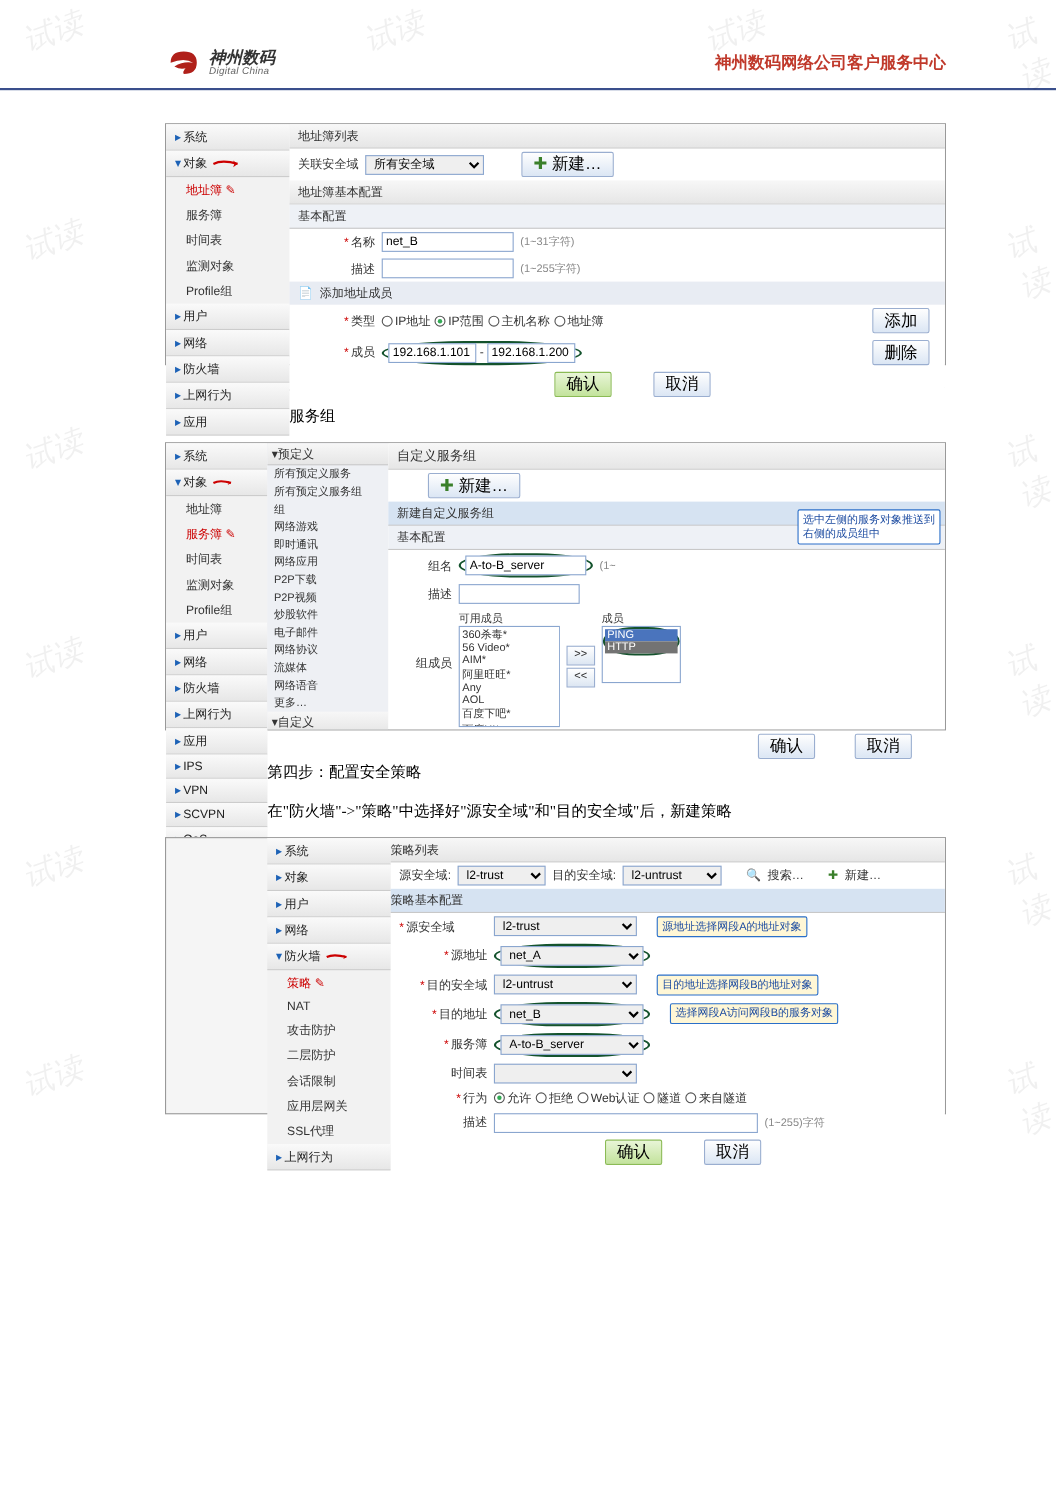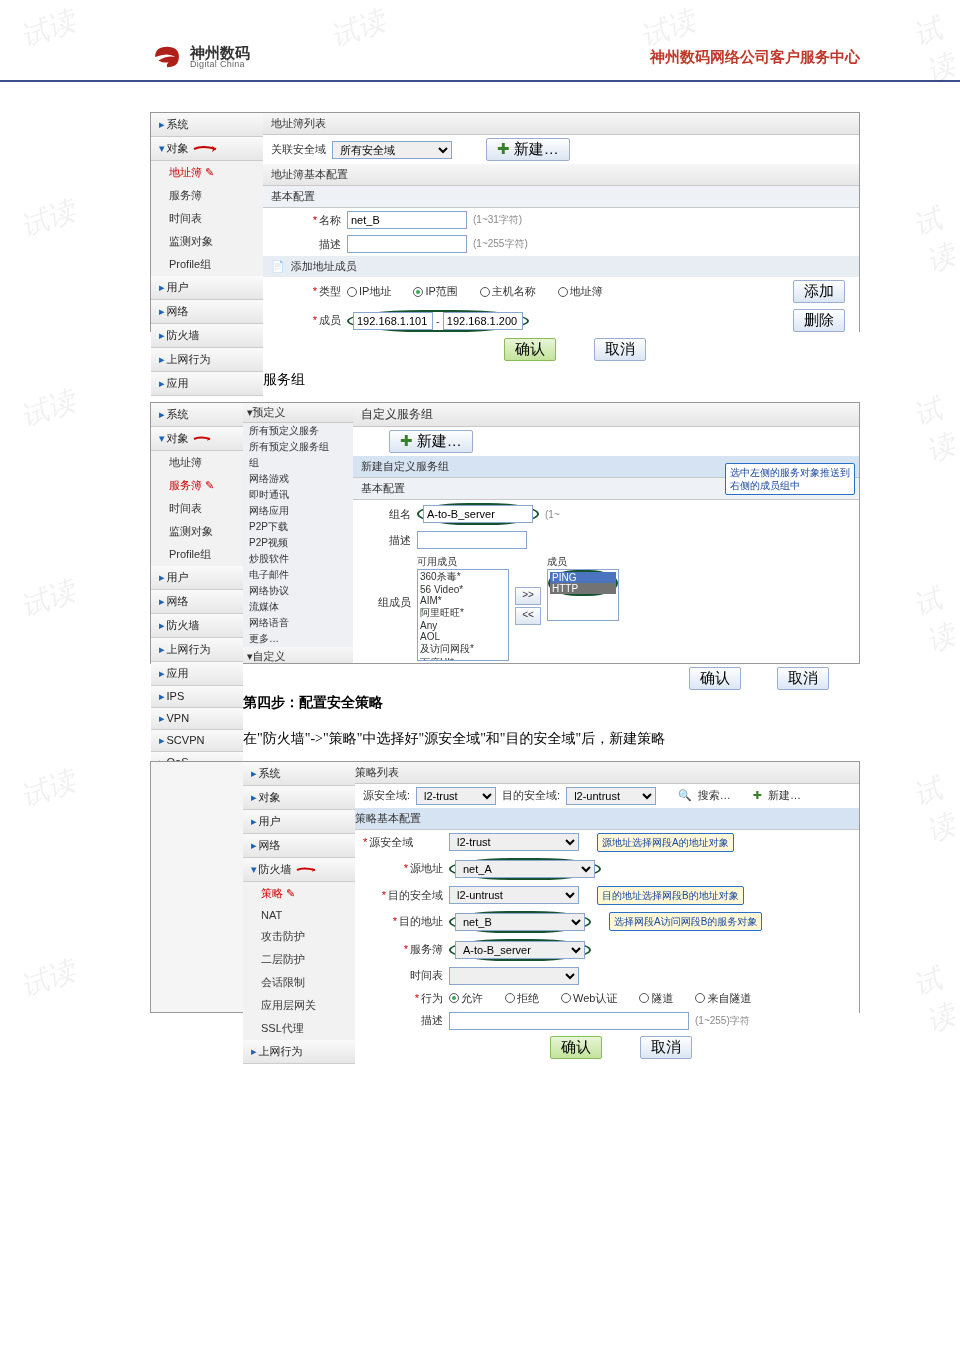--- a/index.html
+++ b/index.html
@@ -2,21 +2,21 @@
 <html><head>
 <meta charset="utf-8">
 <style>
   body { margin:0; background:#fff; font-family:"Microsoft YaHei","SimSun",sans-serif; font-size:12px; color:#333; }
   .page { width:960px; margin:0 auto; padding:40px 0 60px 0; box-sizing:border-box; position:relative; }
   .watermark { position:absolute; pointer-events:none; inset:0; overflow:hidden; }
   .watermark span { position:absolute; color:rgba(0,0,0,0.06); font-size:28px; transform:rotate(-20deg); font-style:italic; }
   .header { display:flex; align-items:center; justify-content:space-between; padding:0 100px 6px 150px; border-bottom:2px solid #3a4f8c; }
   .logo { display:flex; align-items:center; gap:6px; }
   .logo svg { width:34px; height:34px; }
-  .logo-text { line-height:1; }
+  .logo-text { line-height:1;font-style:italic; }
   .logo-cn { font-weight:bold; font-size:15px; color:#333; }
   .logo-en { font-size:9px; color:#666; letter-spacing:0.3px; }
   .header-title { color:#c0392b; font-weight:bold; font-size:15px; }
   .content { padding:30px 100px 0 150px; }
   .panel { border:1px solid #999; background:#f5f5f5; position:relative; }
   .sidebar { width:112px; float:left; background:#f2f2f2; }
   .sidebar .item { padding:4px 8px; border-bottom:1px solid #ccc; background:linear-gradient(#fafafa,#e7e7e7); font-size:11px; color:#222; cursor:default; }
   .sidebar .leaf { padding:4px 8px 4px 18px; font-size:11px; color:#333; }
   .sidebar .leaf.sel { color:#c00; }
   .sidebar .arrow { color:#1d62b6; margin-right:2px; }
@@ -27,27 +27,27 @@
   .req::before { content:"*"; color:#c00; margin-right:2px; }
   input.txt,select.sel { font-size:11px; border:1px solid #8aa6cf; padding:1px 3px; height:18px; box-sizing:border-box; }
   .btn { font-size:15px; border:1px solid #9aaed0; background:linear-gradient(#fefefe,#dbe6f4); padding:1px 10px; border-radius:2px; cursor:pointer;margin-left:28px; }
   .btn.green { background:linear-gradient(#e8f5d7,#c3e39c); border-color:#8bbb55; }
   .hint { color:#888; font-size:10px; }
   .oval { border:2px solid #14532d; border-radius:50%/60%; padding:0 4px; display:inline-block; }
   .red-arrow { display:inline-block; }
   .red-arrow svg { vertical-align:middle; }
   .clearfix::after { content:""; display:block; clear:both; }
   .body-text { font-size:14px; line-height:1.8; margin:10px 0; color:#000; font-family:"SimSun",serif; }
-  .body-text.bold { font-weight:bold; }
+  .body-text.bold { font-weight:normal; }
   .list-box { border:1px solid #8aa6cf; height:90px; width:90px; overflow:auto; font-size:10px; background:#fff; }
   .list-box div { padding:0 2px; white-space:nowrap; }
   .mini-btn { width:24px; height:16px; font-size:10px; border:1px solid #9aaed0; background:linear-gradient(#fff,#dce6f2); margin:2px 0; display:block; text-align:center; line-height:14px; }
   .tip-callout { position:absolute; border:1px solid #2a6fc9; background:#fff7d6; font-size:10px; color:#1b4aa0; padding:2px 4px; border-radius:2px; line-height:1.3; }
   .pagenum { text-align:center; font-size:12px; color:#222; margin-top:50px; }
-  ul.radio-row { list-style:none; padding:0; margin:0; display:flex; gap:22px; align-items:center; }
+  ul.radio-row { list-style:none; padding:0; margin:0; display:flex; gap:4px; align-items:center; }
   ul.radio-row li { display:flex; align-items:center; gap:2px; font-size:11px; }
   .circle { display:inline-block; width:10px; height:10px; border:1px solid #555; border-radius:50%; box-sizing:border-box; position:relative; }
   .circle.sel::after { content:""; position:absolute; inset:2px; background:#3a5; border-radius:50%; }
   .pencil { color:#c00; }
 </style>
 </head>
 <body>
 
 <div class="page">
   <div class="watermark">
@@ -103,21 +103,21 @@
         <div class="item"><span class="arrow">▸</span><span>用户</span></div>
         <div class="item"><span class="arrow">▸</span><span>网络</span></div>
         <div class="item"><span class="arrow">▸</span><span>防火墙</span></div>
         <div class="item"><span class="arrow">▸</span><span>上网行为</span></div>
         <div class="item"><span class="arrow">▸</span><span>应用</span></div>
       </div>
       <div class="main">
         <div class="bar">地址簿列表</div>
         <div class="row">
           <span class="lbl">关联安全域</span>
-          <select class="sel" style="width:120px"><option>所有安全域</option></select>
+          <select class="sel" style="width:108px"><option>所有安全域</option></select>
           <button class="btn"><span style="color:#3a7f2a">✚</span> <span>新建…</span></button>
         </div>
         <div class="bar">地址簿基本配置</div>
         <div class="bar" style="background:#eef1f6">基本配置</div>
         <div class="row">
           <span class="lbl req" style="width:70px;text-align:right">名称</span>
           <input class="txt" style="width: 120px;" value="net_B">
           <span class="hint">(1~31字符)</span>
         </div>
         <div class="row">
@@ -235,21 +235,21 @@
           <span class="lbl" style="width:50px;text-align:right;margin-top:40px">组成员</span>
           <div>
             <div class="lbl" style="font-size:10px">可用成员</div>
             <div class="list-box">
               <div>360杀毒*</div>
                 <div>56 Video*</div>
                 <div>AIM*</div>
               <div>阿里旺旺*</div>
                 <div>Any</div>
                 <div>AOL</div>
-              <div>及访问网段*</div>
+              <div>百度下吧*</div>
                 <div>百度HI*</div>
 
             </div>
           </div>
           <div style="margin-top:30px">
             <span class="mini-btn">&gt;&gt;</span>
             <span class="mini-btn">&lt;&lt;</span>
           </div>
           <div style="position:relative">
             <div class="lbl" style="font-size:10px">成员</div>
@@ -309,21 +309,21 @@
             <span class="lbl">新建…</span>
         </div>
         <div class="bar" style="background:#d6e3f2">策略基本配置</div>
         <div class="row">
           <span class="lbl req" style="width:80px;text-align:left">源安全域</span>
           <select class="sel" style="width:130px"><option>l2-trust</option></select>
           <div class="tip-callout" style="position:static;background:#fff7d6;margin-left:12px">源地址选择网段A的地址对象</div>
         </div>
         <div class="row">
           <span class="lbl req" style="width:80px;text-align:right">源地址</span>
-          <span class="oval"><select class="sel" style="width:140px"><option>net_A</option></select></span>
+          <span class="oval"><select class="sel" style="width:130px"><option>net_A</option></select></span>
         </div>
         <div class="row">
           <span class="lbl req" style="width:80px;text-align:right">目的安全域</span>
           <select class="sel" style="width:130px"><option>l2-untrust</option></select>
           <div class="tip-callout" style="position:static;background:#fff7d6;margin-left:12px">目的地址选择网段B的地址对象</div>
         </div>
         <div class="row">
           <span class="lbl req" style="width:80px;text-align:right">目的地址</span>
           <span class="oval"><select class="sel" style="width:130px"><option>net_B</option></select></span>
           <div class="tip-callout" style="position:static;background:#fff7d6;margin-left:12px">选择网段A访问网段B的服务对象</div>

